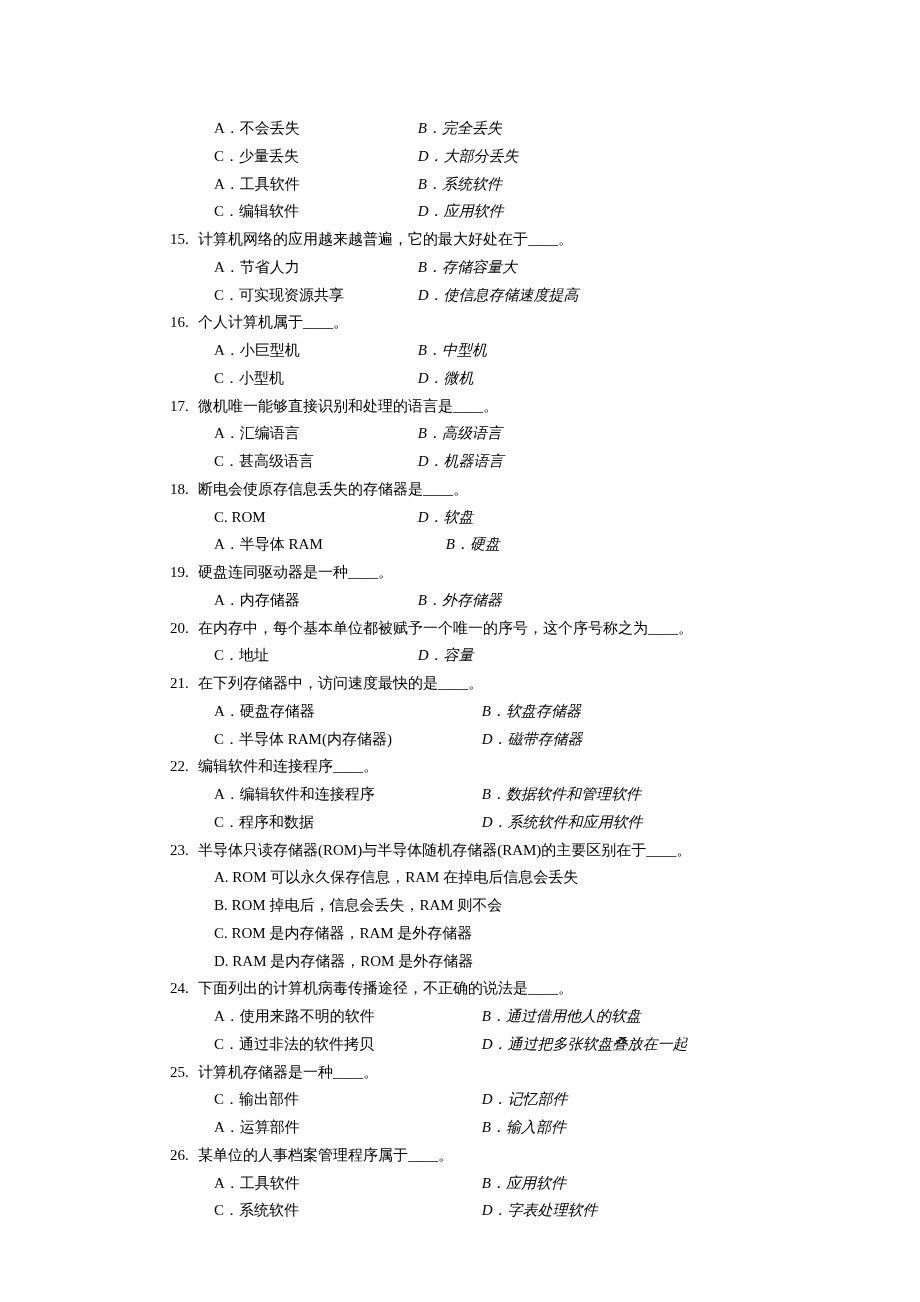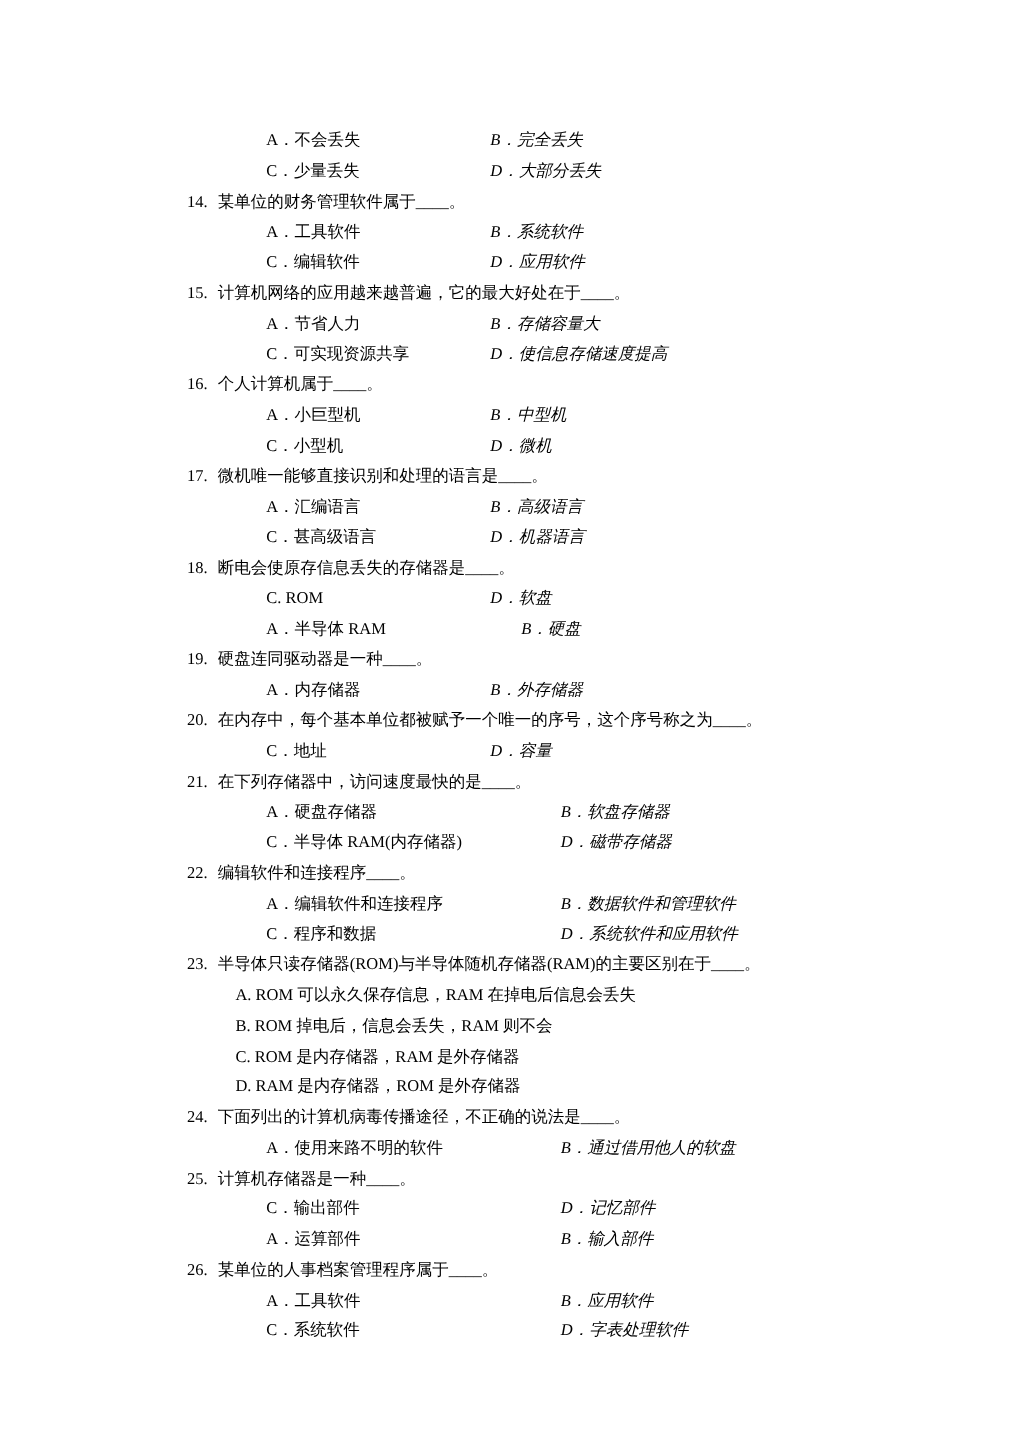--- a/index.html
+++ b/index.html
@@ -14,43 +14,40 @@
   .page {
     width: 920px;
     min-height: 1302px;
     padding: 115px 170px 0 170px;
     box-sizing: border-box;
   }
   .opt-row {
     padding-left: 44px;
     white-space: nowrap;
   }
-  .opt-a { display: inline-block; width: 200px; vertical-align: top; margin-left: 28px; }
+  .opt-a { display: inline-block; width: 200px; vertical-align: top; }
   .opt-b { display: inline-block; vertical-align: top; font-style: italic; }
   .opt-row.wide .opt-a { width: 264px; }
   .q-line { padding-left: 0; }
   .q-num { display: inline-block; width: 28px; }
 </style>
 </head>
 <body>
 
 <div class="page">
 
   <div class="opt-row">
     <span class="opt-a">A．不会丢失</span>
     <span class="opt-b">B．完全丢失</span>
   </div>
   <div class="opt-row">
     <span class="opt-a">C．少量丢失</span>
     <span class="opt-b">D．大部分丢失</span>
   </div>
 
-  <div class="q-line">
-    <span class="q-num">14.</span><span>某单位的财务管理软件属于</span><span>____</span><span>。</span>
-  </div>
   <div class="opt-row">
     <span class="opt-a">A．工具软件</span>
     <span class="opt-b">B．系统软件</span>
   </div>
   <div class="opt-row">
     <span class="opt-a">C．编辑软件</span>
     <span class="opt-b">D．应用软件</span>
   </div>
 
   <div class="q-line">
@@ -149,20 +146,24 @@
   <div class="opt-row">C. ROM 是内存储器，RAM 是外存储器</div>
   <div class="opt-row">D. RAM 是内存储器，ROM 是外存储器</div>
 
   <div class="q-line">
     <span class="q-num">24.</span><span>下面列出的计算机病毒传播途径，不正确的说法是</span><span>____</span><span>。</span>
   </div>
   <div class="opt-row wide">
     <span class="opt-a">A．使用来路不明的软件</span>
     <span class="opt-b">B．通过借用他人的软盘</span>
   </div>
+  <div class="opt-row wide">
+    <span class="opt-a">C．通过非法的软件拷贝</span>
+    <span class="opt-b">D．通过把多张软盘叠放在一起</span>
+  </div>
 
   <div class="q-line">
     <span class="q-num">25.</span><span>计算机存储器是一种</span><span>____</span><span>。</span>
   </div>
   <div class="opt-row wide">
     <span class="opt-a">C．输出部件</span>
     <span class="opt-b">D．记忆部件</span>
   </div>
   <div class="opt-row wide">
     <span class="opt-a">A．运算部件</span>

